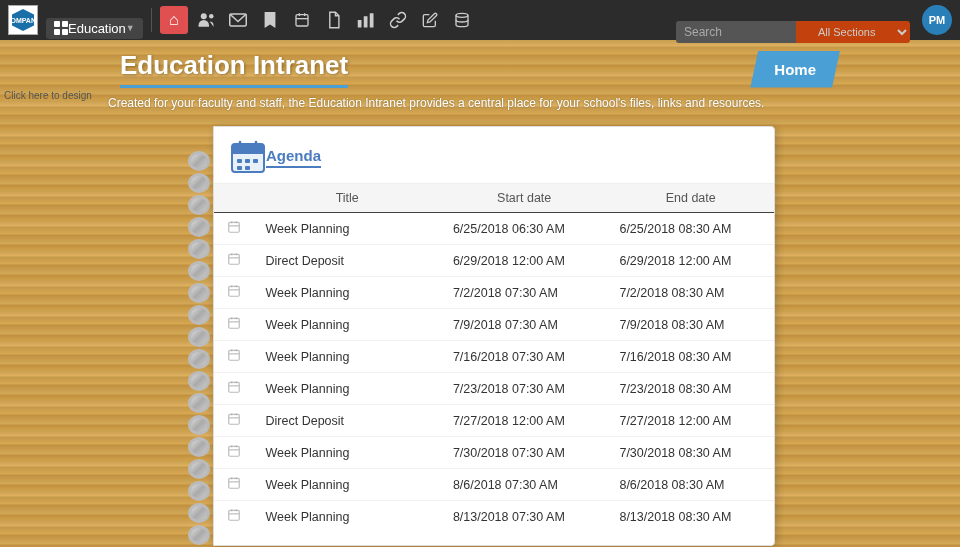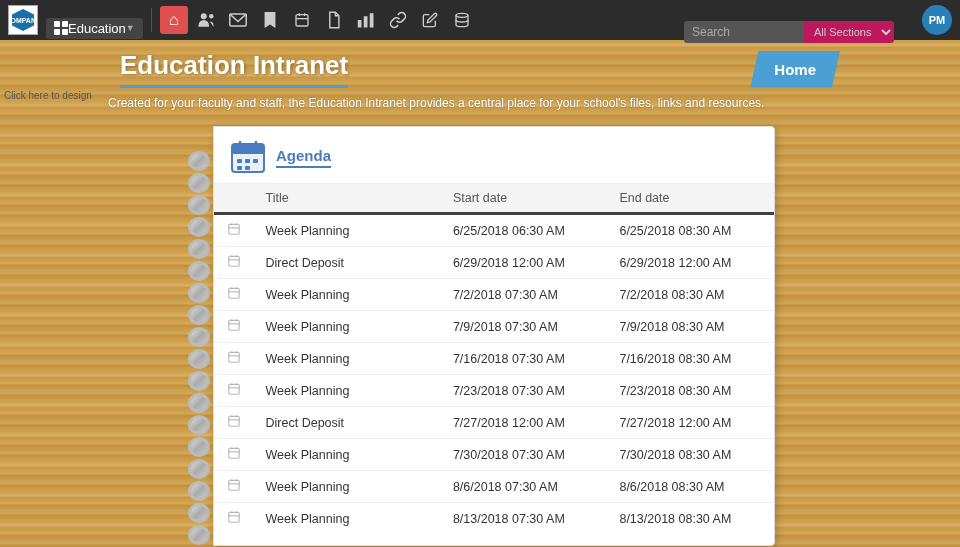--- a/index.html
+++ b/index.html
@@ -82,37 +82,37 @@
       border: none;
       color: white;
       padding: 4px 8px;
       font-size: 12px;
       width: 120px;
       outline: none;
       border-radius: 3px 0 0 3px;
     }
     .search-input::placeholder { color: #aaa; }
     .search-sections {
-      background: #be185d;
+      background: #c2410c;
       border: none;
       color: #ccc;
-      padding: 4px 6px;
+      padding: 4px 18px;
       font-size: 11px;
       cursor: pointer;
       border-radius: 0 3px 3px 0;
       outline: none;
     }
 
     .navbar-avatar {
       width: 30px; height: 30px;
       background: #2980b9;
       border-radius: 50%;
       display: flex; align-items: center; justify-content: center;
       color: white; font-size: 11px; font-weight: bold;
-      margin-left: 24px;
+      margin-left: 8px;
       cursor: pointer;
     }
 
     
     .page-content {
       position: relative;
       z-index: 1;
       padding: 0;
     }
 
@@ -209,21 +209,20 @@
       background: white;
       border-radius: 0 4px 4px 0;
       border: 1px solid #ddd;
       box-shadow: 2px 2px 8px rgba(0,0,0,0.2);
       overflow: hidden;
     }
 
     .notebook-header {
       display: flex;
       align-items: center;
-      gap: 10px;
       padding: 12px 16px 8px;
       border-bottom: 1px solid #eee;
     }
 
     .calendar-icon {
       width: 36px; height: 36px;
       color: #4a7cbf;
       font-size: 28px;
       display: flex; align-items: center; justify-content: center;
     }
@@ -240,23 +239,23 @@
     .agenda-table {
       width: 100%;
       border-collapse: collapse;
       font-size: 12.5px;
     }
 
     .agenda-table th {
       background: #f5f5f5;
       color: #555;
       font-weight: normal;
-      text-align: left;
+      text-align: center;
       padding: 7px 12px;
-      border-bottom: 3px solid #404040;
+      border-bottom: 1px solid #404040;
     }
 
     .agenda-table td {
       padding: 7px 12px;
       border-bottom: 1px solid #f0f0f0;
       color: #333;
     }
 
     .agenda-table tr:last-child td { border-bottom: none; }
 

